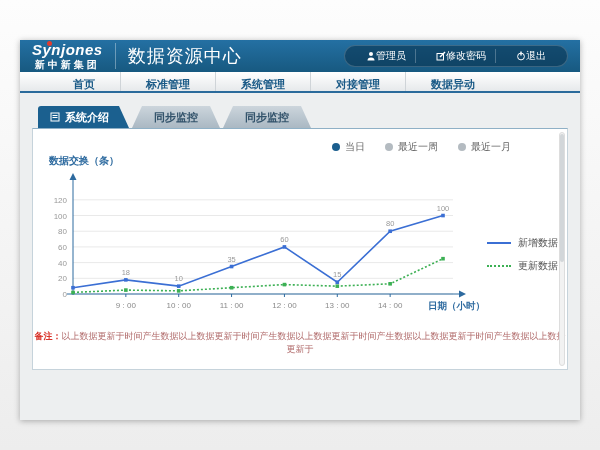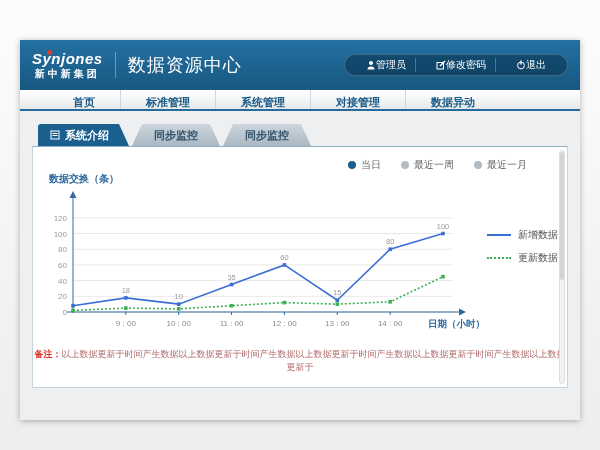--- a/index.html
+++ b/index.html
@@ -3,21 +3,21 @@
 <meta charset="utf-8">
 <style>
   * { margin:0; padding:0; box-sizing:border-box; }
   html,body { width:600px; height:450px; overflow:hidden;
     font-family:"Liberation Sans","DejaVu Sans",sans-serif;
     background:linear-gradient(#fdfdfd,#ededed); }
   .app { position:relative; width:560px; height:380px; margin:40px auto 0;
     background:#edeff0; box-shadow:0 1px 6px rgba(0,0,0,.3); }
 
   
-  .header { height:50px; background:linear-gradient(#2470a3,#175980);
+  .header { height:32px; background:linear-gradient(#2470a3,#175980);
     display:flex; align-items:center; padding:0 12px; color:#fff; }
   .logo { position:relative; text-align:center; line-height:1.1; }
   .logo-en { font-size:15px; font-weight:bold; font-style:italic; letter-spacing:.5px; }
   .logo-dot { position:absolute; top:-1px; left:15px; width:5px; height:5px;
     background:#e03c31; border-radius:50%; }
   .logo-cn { font-size:10px; font-weight:bold; letter-spacing:3px; }
   .hdr-div { width:1px; height:26px; background:rgba(255,255,255,.35); margin:0 12px; }
   .app-title { font-size:18px; letter-spacing:1px; }
   .user-pill { margin-left:auto; display:flex; align-items:center;
     background:rgba(8,48,75,.55); border:1px solid rgba(255,255,255,.18);
@@ -42,31 +42,31 @@
     clip-path:polygon(0 0, calc(100% - 10px) 0, 100% 100%, 0 100%);
     border-top-left-radius:3px; }
   .tab.inactive { background:linear-gradient(#ccd5dc,#aab8c3); color:#33536b;
     padding:0 22px; margin-left:3px;
     clip-path:polygon(10px 0, calc(100% - 10px) 0, 100% 100%, 0 100%); }
 
   .panel { position:relative; background:#fff; border:1px solid #c6d3db;
     border-top-color:#8fb0c6; height:242px; }
 
   .filters { display:flex; justify-content:flex-end; align-items:center;
-    gap:20px; padding:11px 40px 0 0; font-size:10px; color:#666; }
+    gap:20px; padding:11px 56px 0 0; font-size:10px; color:#666; }
   .filter { display:flex; align-items:center; gap:5px; cursor:pointer; }
   .dot { width:8px; height:8px; border-radius:50%; display:inline-block; }
   .dot.on { background:#1b5e8e; }
   .dot.off { background:#b4bbc1; }
 
   .y-title { font-size:10px; font-weight:bold; color:#2d6a9f; margin:0 0 0 16px; }
 
   .chart-row { display:flex; align-items:flex-start; padding-left:2px; }
   svg.chart { font-family:"Liberation Sans","DejaVu Sans",sans-serif; }
-  .legend { margin-top:42px; font-size:10px; color:#555; }
+  .legend { margin-top:68px; font-size:10px; color:#555; }
   .legend-item { display:flex; align-items:center; gap:7px; margin-bottom:9px; }
   .legend-line { width:24px; height:0; border-top:2px solid #000; }
 
   .note { font-size:9px; text-align:center; margin-top:2px; color:#b06a6a; }
   .note b { color:#d9342b; font-weight:bold; }
 
   .scrollbar { position:absolute; top:3px; bottom:3px; right:2px; width:6px;
     background:#f2f2f2; border:1px solid #ddd; border-radius:3px; }
   .scroll-thumb { position:absolute; top:1px; left:0; width:4px; height:55%;
     background:#d2d6d9; border-radius:2px; }

